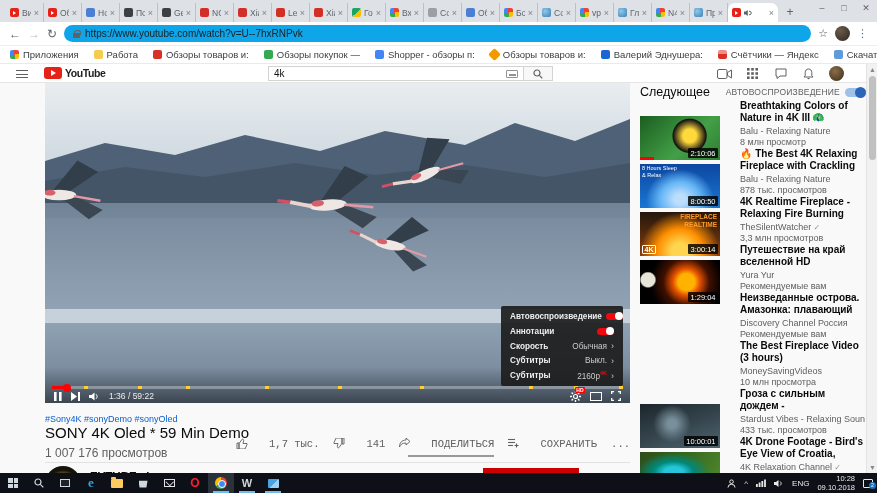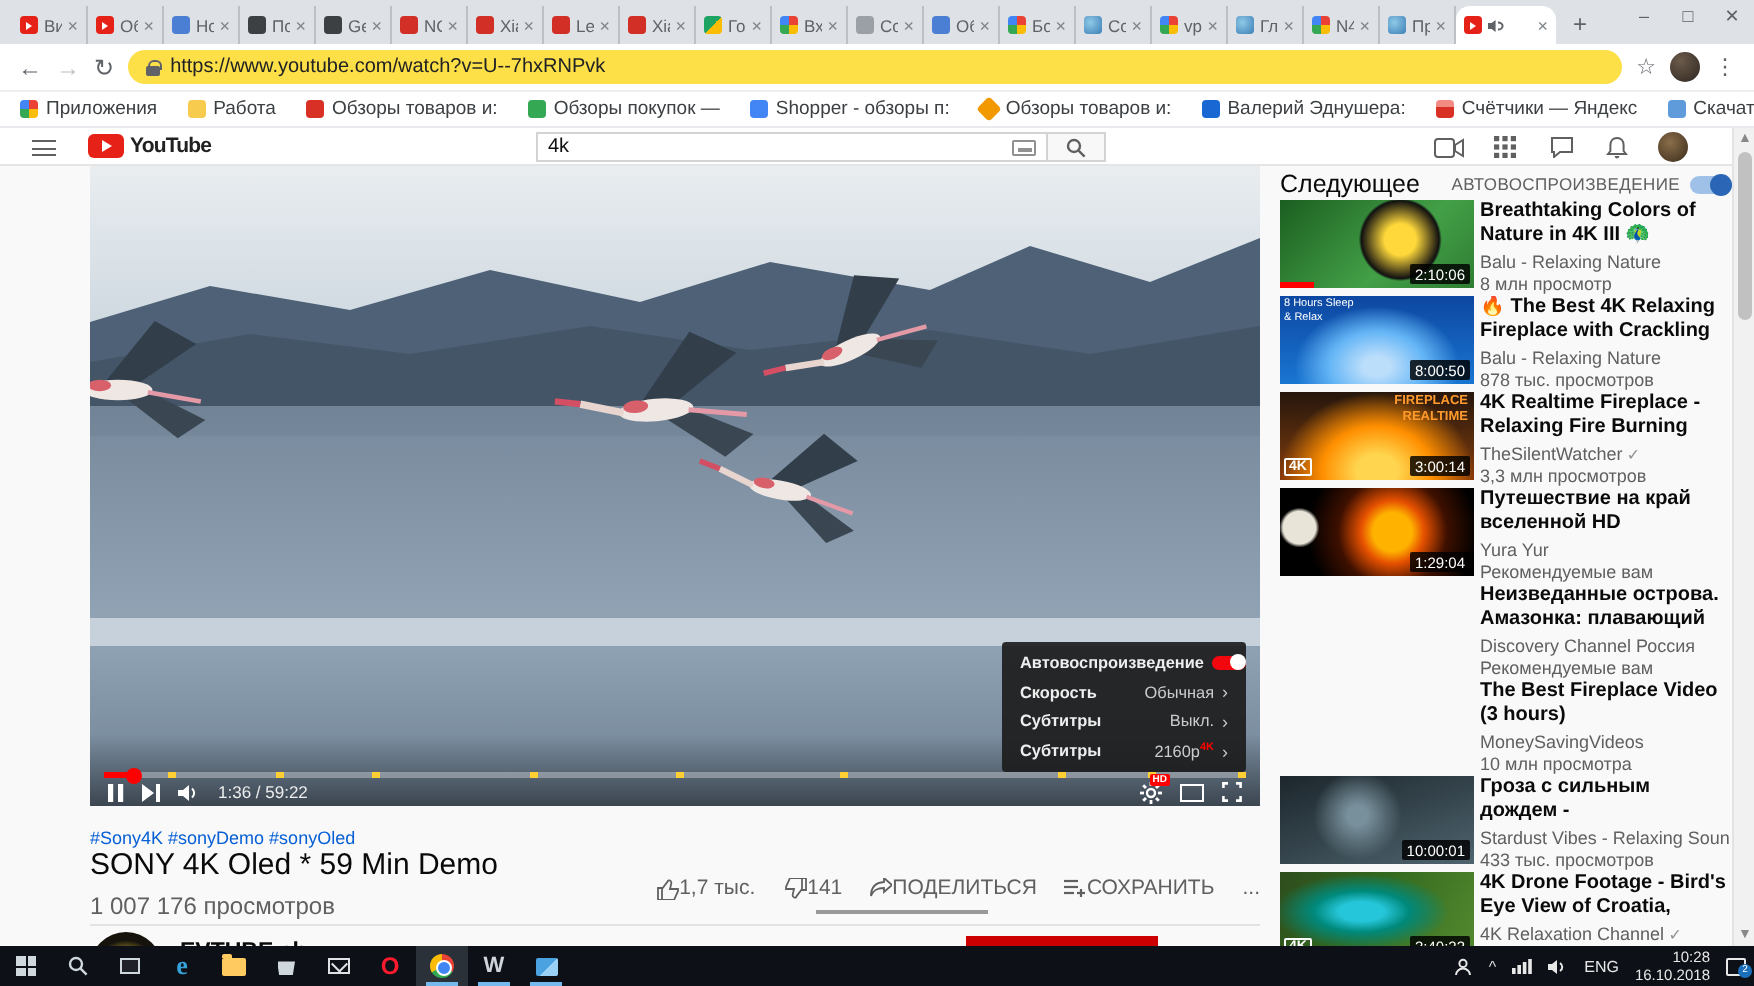--- a/index.html
+++ b/index.html
@@ -31,21 +31,21 @@
   .newtab{width:16px;height:16px;margin:0 0 2px 4px;font-size:12px;color:#5f6368;
           display:flex;align-items:center;justify-content:center;}
   .wincontrols{position:absolute;top:0;right:0;height:16px;display:flex;}
   .winbtn{width:22px;height:16px;font-size:9px;color:#5f6368;display:flex;align-items:center;justify-content:center;}
 
   
   .toolbar{position:absolute;top:22px;left:0;right:0;height:24px;background:#fff;
            display:flex;align-items:center;gap:7px;padding:0 9px;border-bottom:1px solid #eceef0;}
   .navbtn{color:#5f6368;font-size:12px;line-height:1;}
   .navbtn.dis{color:#bdc1c6;}
-  .urlpill{flex:1;height:17px;background:#fde047;border-radius:9px;display:flex;align-items:center;
+  .urlpill{flex:1;height:17px;background:#0ea5e9;border-radius:9px;display:flex;align-items:center;
            gap:5px;padding:0 9px;font-size:10px;color:#202124;}
   .lock{width:7px;height:8px;position:relative;flex:none;}
   .lock:before{content:"";position:absolute;left:1px;top:0;width:5px;height:4px;border:1px solid #5f6368;
                border-bottom:none;border-radius:3px 3px 0 0;}
   .lock:after{content:"";position:absolute;left:0;top:3px;width:7px;height:5px;background:#5f6368;border-radius:1px;}
   .star{color:#5f6368;font-size:11px;}
   .prof{width:15px;height:15px;border-radius:50%;background:radial-gradient(circle at 35% 30%,#6b5b4a,#2e2620);}
   .kebab{color:#5f6368;font-size:11px;letter-spacing:0;}
 
   
@@ -118,41 +118,41 @@
   .srow .chev{color:#ccc;font-size:9px;}
   .tog{width:17px;height:7px;border-radius:4px;background:#f2070e;position:relative;flex:none;}
   .tog .knob{position:absolute;right:0;top:-0.5px;width:8px;height:8px;border-radius:50%;background:#fff;}
 
   
   .hashtags{position:absolute;left:45px;top:331px;font-size:9px;color:#065fd4;}
   .vtitle{position:absolute;left:45px;top:341px;font-size:15px;color:#0a0a0a;}
   .views{position:absolute;left:45px;top:363px;font-size:12px;color:#606060;}
   .actions{position:absolute;right:247px;top:355px;display:flex;align-items:center;gap:14px;
            font-size:10.5px;color:#606060;}
-  .act{display:flex;align-items:center;gap:0;}
+  .act{display:flex;align-items:flex-start;gap:21px;font-family:Liberation Mono, monospace;}
   .act .cnt{font-size:10.5px;}
   .sentiment{position:absolute;right:383px;top:372px;width:86px;height:2px;background:#999;}
   .divider{position:absolute;left:45px;top:379px;width:585px;height:1px;background:#e2e2e2;}
   .chrow{position:absolute;left:45px;top:383px;width:585px;height:40px;}
   .chavatar{position:absolute;left:0;top:0;width:36px;height:36px;border-radius:50%;
             background:radial-gradient(circle at 50% 60%,#e8c43a 30%,#15130c 62%);}
   .chname{position:absolute;left:45px;top:4px;font-size:11.5px;font-weight:bold;color:#0a0a0a;}
   .subbtn{position:absolute;left:438px;top:2px;width:96px;height:20px;background:#c00;color:#fff;
           font-size:9.5px;font-weight:bold;display:flex;align-items:center;justify-content:center;}
 
   
   .sidebar{position:absolute;left:640px;top:0;width:226px;height:390px;}
   .sb-head{position:absolute;left:0;top:2px;width:100%;display:flex;align-items:center;}
   .sb-title{font-size:12.5px;color:#0a0a0a;}
   .sb-auto{margin-left:auto;display:flex;align-items:center;gap:5px;}
   .sb-auto .lbl{font-size:8.5px;color:#606060;letter-spacing:.2px;}
   .btog{width:21px;height:9px;border-radius:5px;background:#9fc1e7;position:relative;}
   .btog .knob{position:absolute;right:0;top:-1px;width:11px;height:11px;border-radius:50%;background:#2a66b5;}
   .sb-item{position:absolute;left:0;width:100%;height:48px;}
-  .thumb{position:absolute;left:0;top:0;width:97px;height:44px;background:#222;overflow:hidden;}
+  .thumb{position:absolute;left:0;top:16px;width:80px;height:44px;background:#222;overflow:hidden;}
   .dur{position:absolute;right:2px;bottom:2px;background:rgba(0,0,0,.82);color:#fff;font-size:7.5px;
        padding:0.5px 2.5px;border-radius:1px;}
   .wbar{position:absolute;left:0;bottom:0;height:3px;background:#f00;}
   .tbadge{position:absolute;left:2px;bottom:2px;border:1px solid #fff;color:#fff;font-size:7px;
           font-weight:bold;padding:0 1.5px;border-radius:1px;}
   .ttext{position:absolute;left:2px;top:1px;font-size:5.5px;color:#fff;line-height:1.25;width:40px;}
   .ttext.or{left:auto;right:3px;color:#ff9b2d;font-weight:bold;font-size:6.5px;text-align:right;}
   .sb-txt{position:absolute;left:100px;top:0;right:0;}
   .sb-t{font-size:10px;font-weight:bold;color:#0a0a0a;line-height:1.2;max-height:24px;overflow:hidden;}
   .sb-c{font-size:9px;color:#606060;margin-top:2px;white-space:nowrap;overflow:hidden;}
@@ -512,20 +512,26 @@
       <div class="ctl-shade"></div>
 
       <div class="smenu" id="smenu">
           <div class="srow">
             <span class="slabel">Автовоспроизведение</span>
             <span class="tog">
               <span class="knob"></span>
             </span>
           </div>
           <div class="srow">
+            <span class="slabel">Аннотации</span>
+            <span class="tog">
+              <span class="knob"></span>
+            </span>
+          </div>
+          <div class="srow">
             <span class="slabel">Скорость</span>
             <span class="sval">Обычная</span>
             <span class="chev">›</span>
           </div>
           <div class="srow">
             <span class="slabel">Субтитры</span>
             <span class="sval">Выкл.</span>
             <span class="chev">›</span>
           </div>
           <div class="srow">
@@ -810,21 +816,21 @@
             <rect x="8.1" y="0.5" width="1.8" height="7.5"></rect>
           </g>
         </svg>
       <svg width="10" height="9" viewBox="0 0 10 9">
           <path d="M0,3 L2,3 L4.5,1 L4.5,8 L2,6 L0,6 Z" fill="#e8e8e8"></path>
           <path d="M6,2.5 a2.8,2.5 0 0 1 0,4" fill="none" stroke="#e8e8e8"></path>
         </svg>
       <span class="eng">ENG</span>
       <span class="tb-clock">
         <span>10:28</span><br>
-        <span>16.10.2018</span>
+        <span>09.10.2018</span>
       </span>
       <span class="notif-ic">
           <span class="bdg">2</span>
         </span>
     </div>
   </div>
 
 </div>
 
 </body></html>

